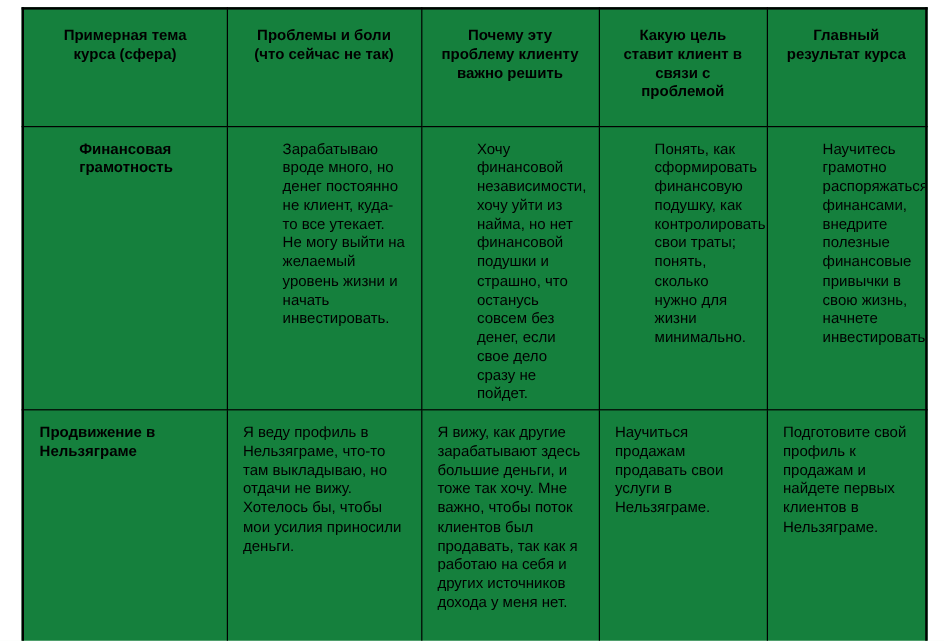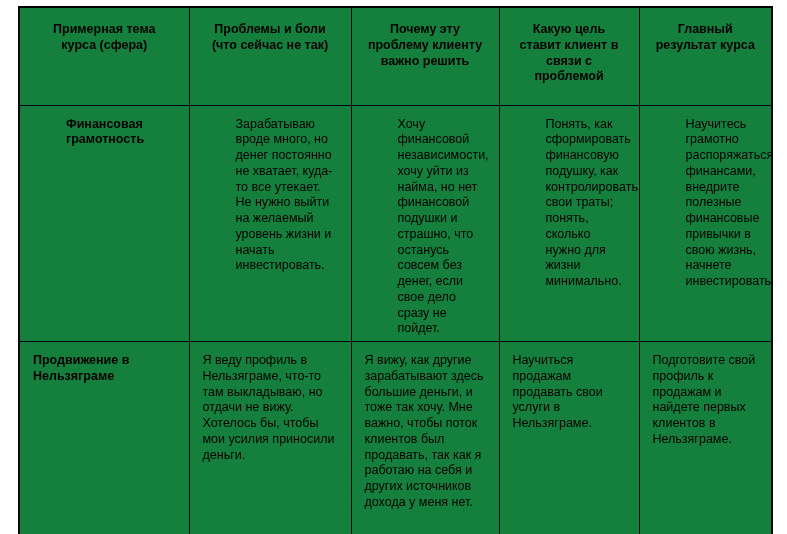--- a/index.html
+++ b/index.html
@@ -89,21 +89,21 @@
 ставит клиент в
 связи с
 проблемой</th>
         <th>Главный
 результат курса</th>
       </tr>
     </thead>
     <tbody>
       <tr class="body-row-1">
         <td class="theme-cell">Финансовая грамотность</td>
-        <td>Зарабатываю вроде много, но денег постоянно не хватает, куда-то все утекает. Не нужно выйти на желаемый уровень жизни и начать инвестировать.</td>
+        <td>Зарабатываю вроде много, но денег постоянно не клиент, куда-то все утекает. Не могу выйти на желаемый уровень жизни и начать инвестировать.</td>
         <td>Хочу финансовой независимости, хочу уйти из найма, но нет финансовой подушки и страшно, что останусь совсем без денег, если свое дело сразу не пойдет.</td>
         <td>Понять, как сформировать финансовую подушку, как контролировать свои траты; понять, сколько нужно для жизни минимально.</td>
         <td>Научитесь грамотно распоряжаться финансами, внедрите полезные финансовые привычки в свою жизнь, начнете инвестировать.</td>
       </tr>
       <tr class="body-row-2">
         <td class="theme-cell">Продвижение в Нельзяграме</td>
         <td>Я веду профиль в Нельзяграме, что-то там выкладываю, но отдачи не вижу. Хотелось бы, чтобы мои усилия приносили деньги.</td>
         <td>Я вижу, как другие зарабатывают здесь большие деньги, и тоже так хочу. Мне важно, чтобы поток клиентов был продавать, так как я работаю на себя и других источников дохода у меня нет.</td>
         <td>Научиться продажам продавать свои услуги в Нельзяграме.</td>
         <td>Подготовите свой профиль к продажам и найдете первых клиентов в Нельзяграме.</td>

